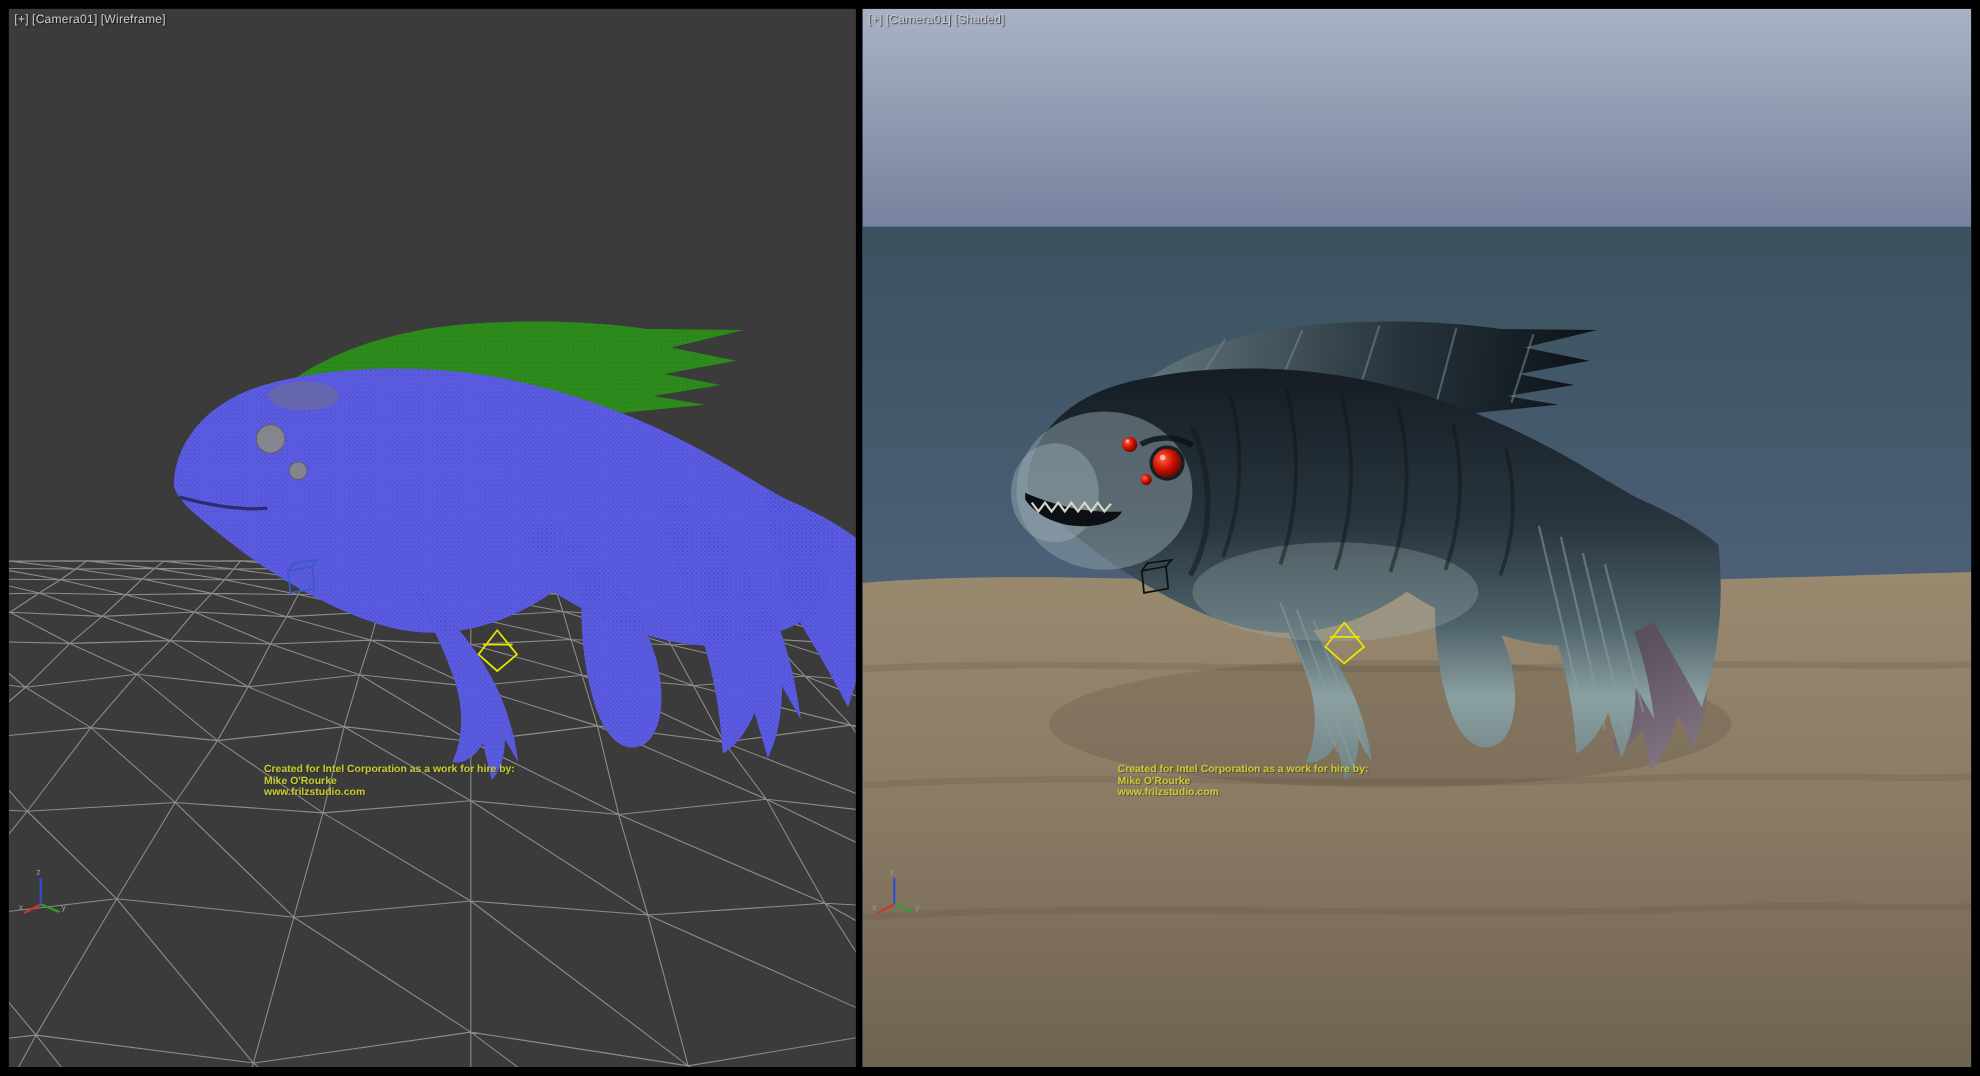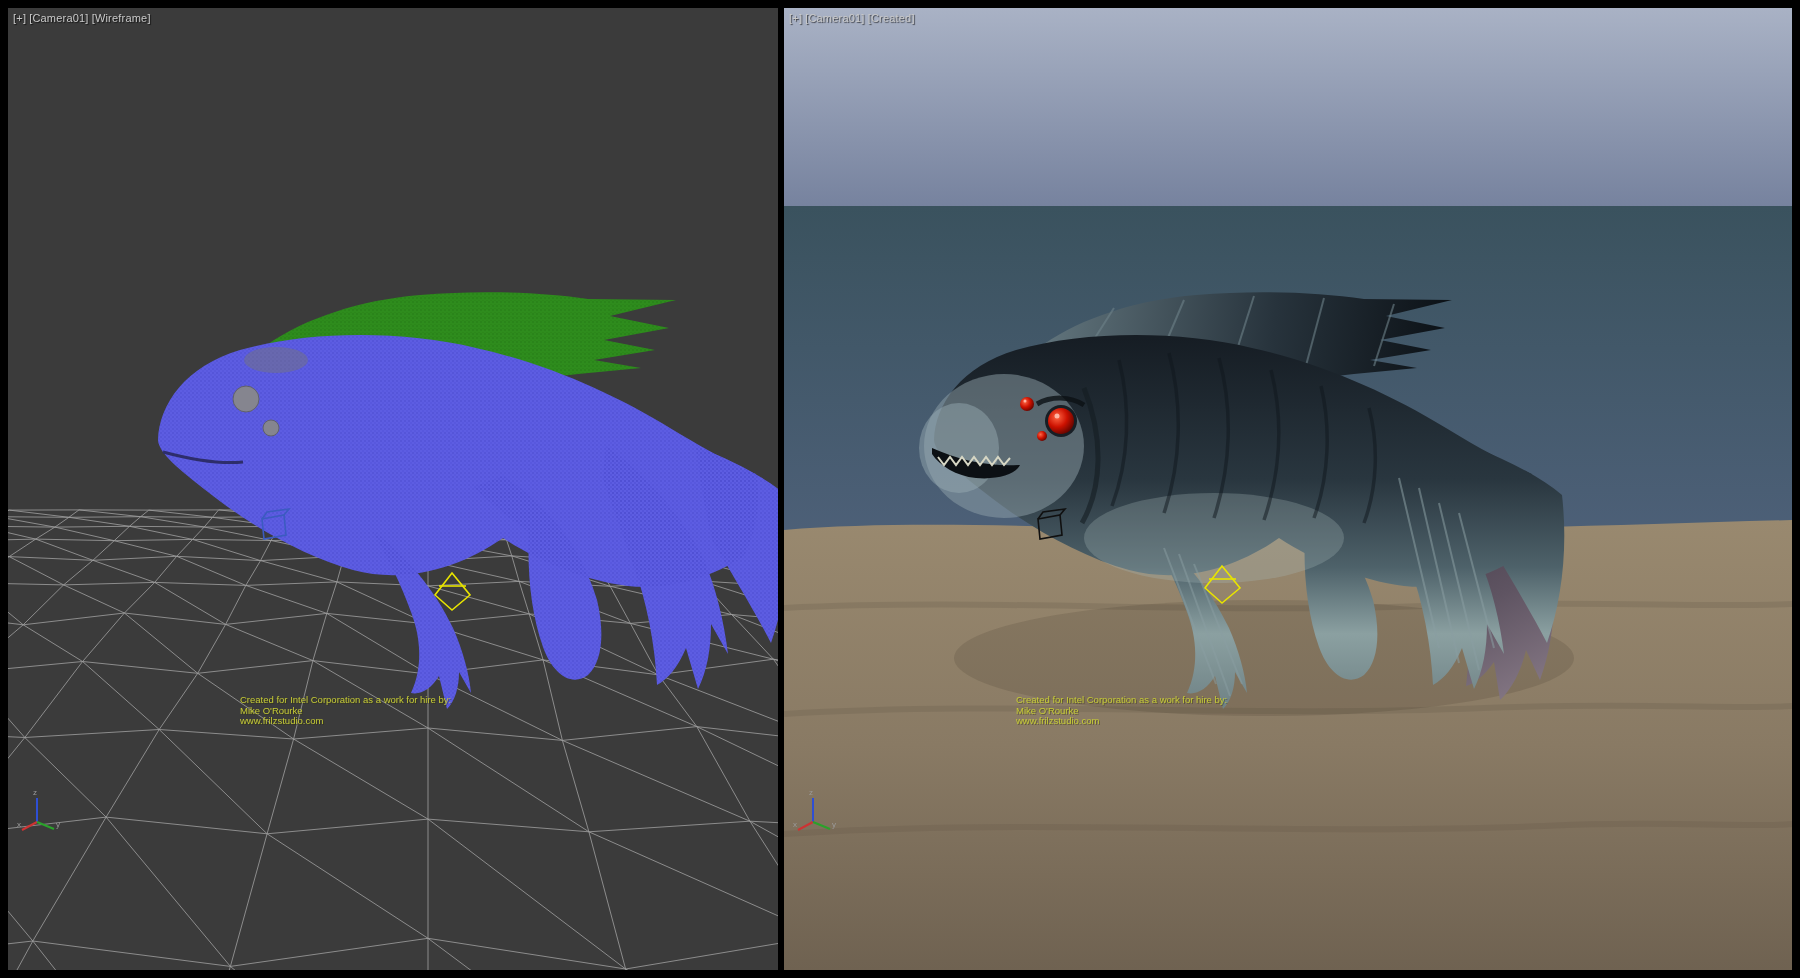--- a/index.html
+++ b/index.html
@@ -9,21 +9,21 @@
     display:flex;padding:8px;gap:6px}
   .viewport{position:relative;height:962px;overflow:hidden;background:#3b3b3b}
   .viewport.left{width:770px}
   .viewport.right{width:1008px;background:#46607a}
   .scene{position:absolute;left:0;top:0;display:block}
   .vp-label{position:absolute;top:4px;left:5px;z-index:6;display:flex;gap:3px;
     color:#c9c9c9;font-size:11px;letter-spacing:.2px;
     text-shadow:1px 1px 1px rgba(0,0,0,.65);cursor:default}
   .vp-label span{cursor:pointer}
   .watermark{position:absolute;left:232px;top:687px;z-index:5;
-    color:#c6cb35;font-size:9.5px;line-height:10.5px;font-weight:normal;
+    color:#c6cb35;font-size:9.5px;line-height:10.5px;font-weight:bold;
     text-shadow:1px 1px 0 rgba(45,45,0,.45);white-space:nowrap}
   .tripod{position:absolute;left:8px;top:778px;z-index:5}
   .axis-label{font-size:8px;fill:#9a9a9a;font-family:"Liberation Sans",sans-serif}
 </style>
 </head>
 <body>
 
 <div class="stage">
 
   <svg width="0" height="0" style="position:absolute">
@@ -195,21 +195,21 @@
       </g>
       <g stroke="#e8e400" fill="none" stroke-width="1.6">
         <path d="M438,558 L456,580 L438,595 L421,580 Z"></path>
         <line x1="425" y1="571" x2="452" y2="571"></line>
       </g>
     </svg>
 
     <div class="vp-label">
       <span>[+]</span>
       <span>[Camera01]</span>
-      <span>[Created]</span>
+      <span>[Shaded]</span>
     </div>
 
     <div class="watermark">
       <div>Created for Intel Corporation as a work for hire by:</div>
       <div>Mike O'Rourke</div>
       <div>www.frilzstudio.com</div>
     </div>
 
     <svg class="tripod" width="46" height="48" viewBox="0 0 46 48">
       <line x1="21" y1="36" x2="21" y2="12" stroke="#2e4fd4" stroke-width="2"></line>

